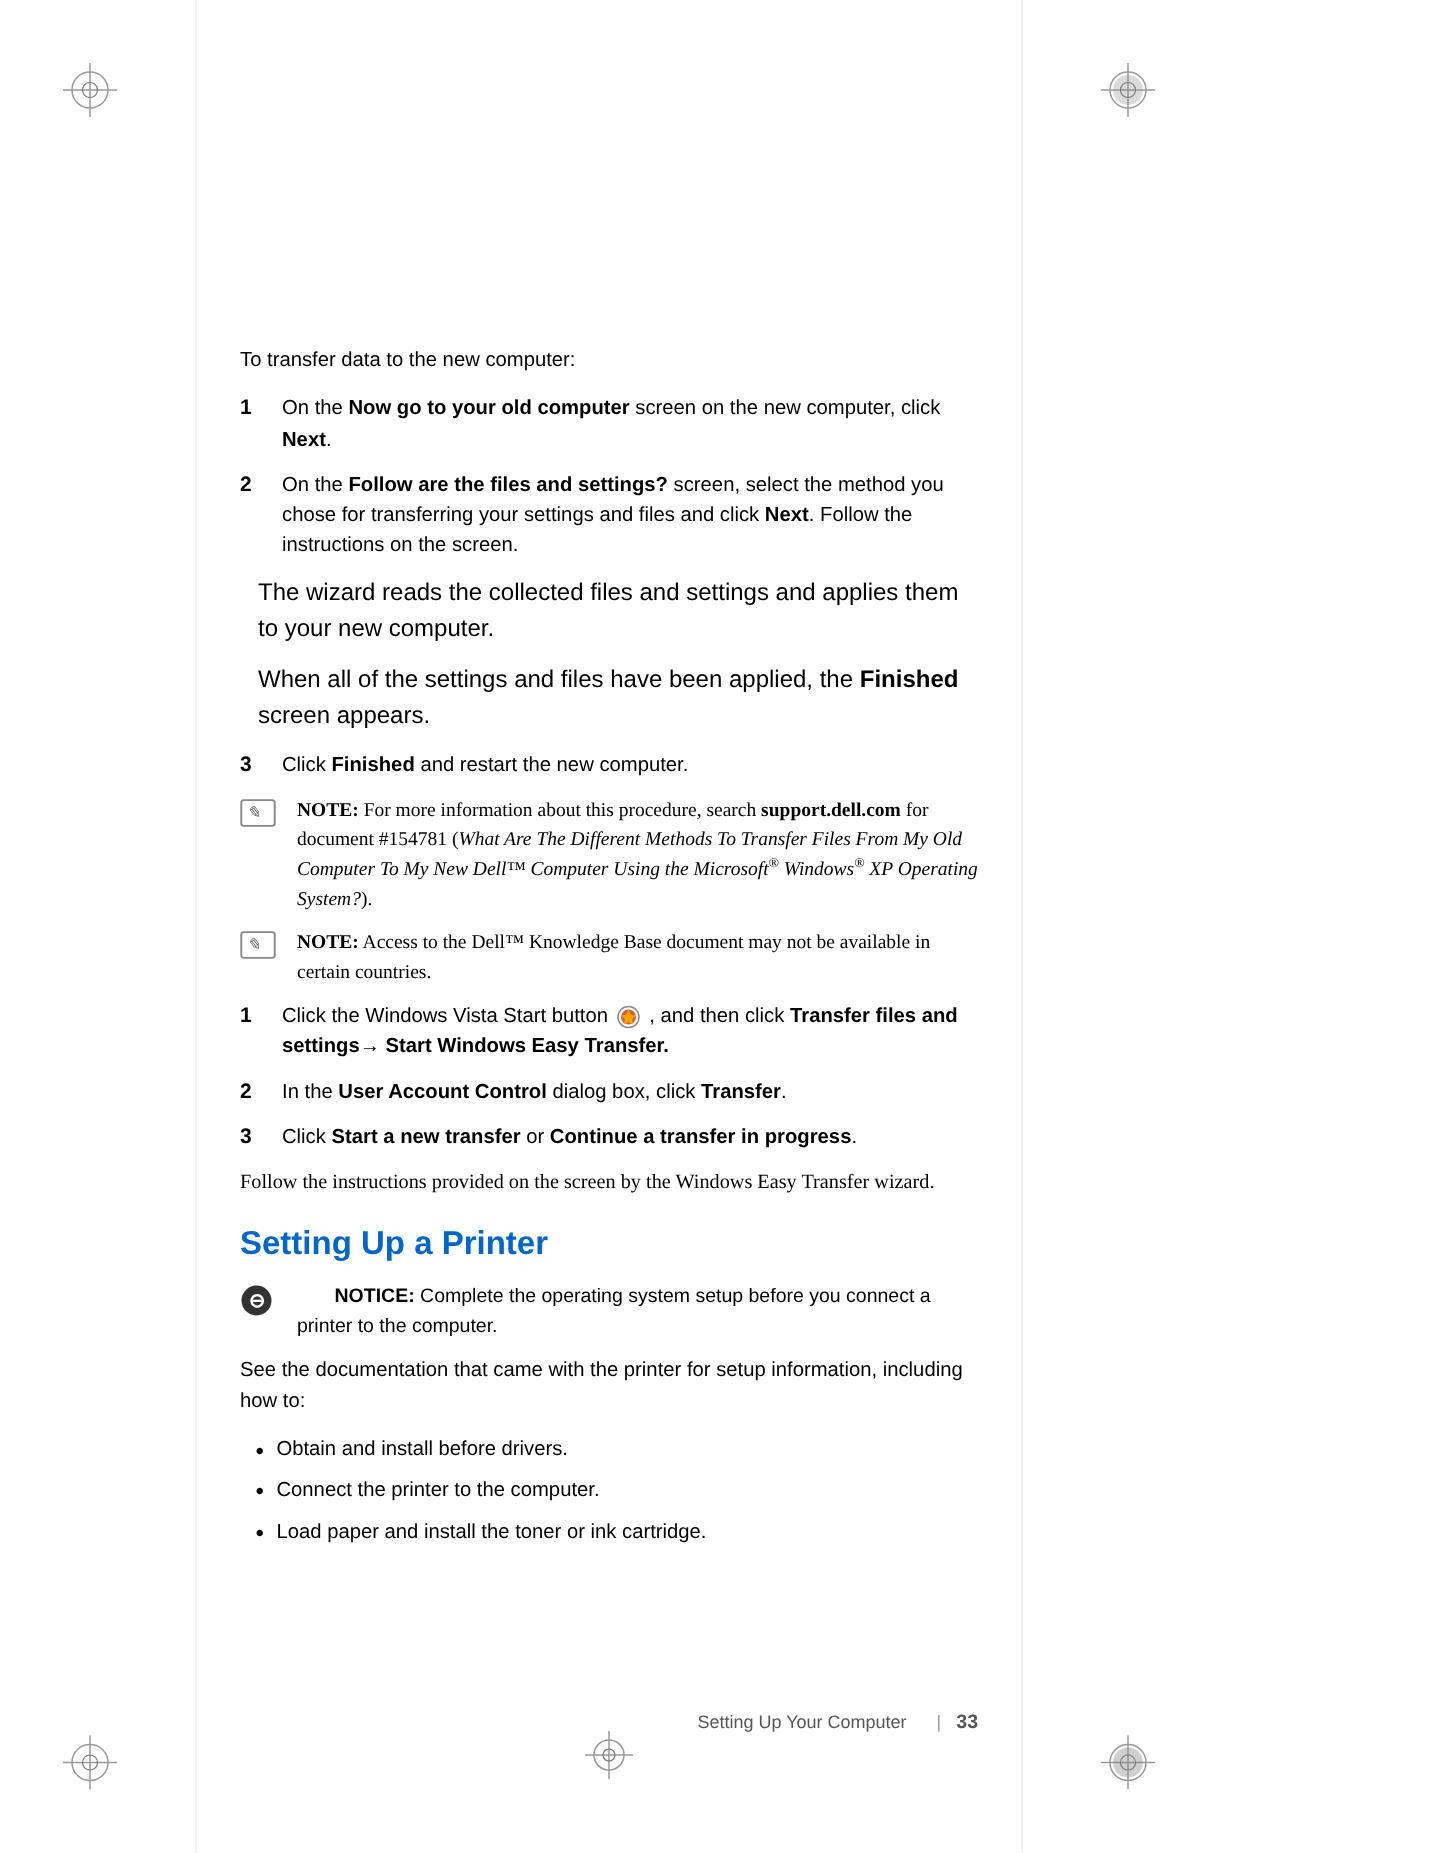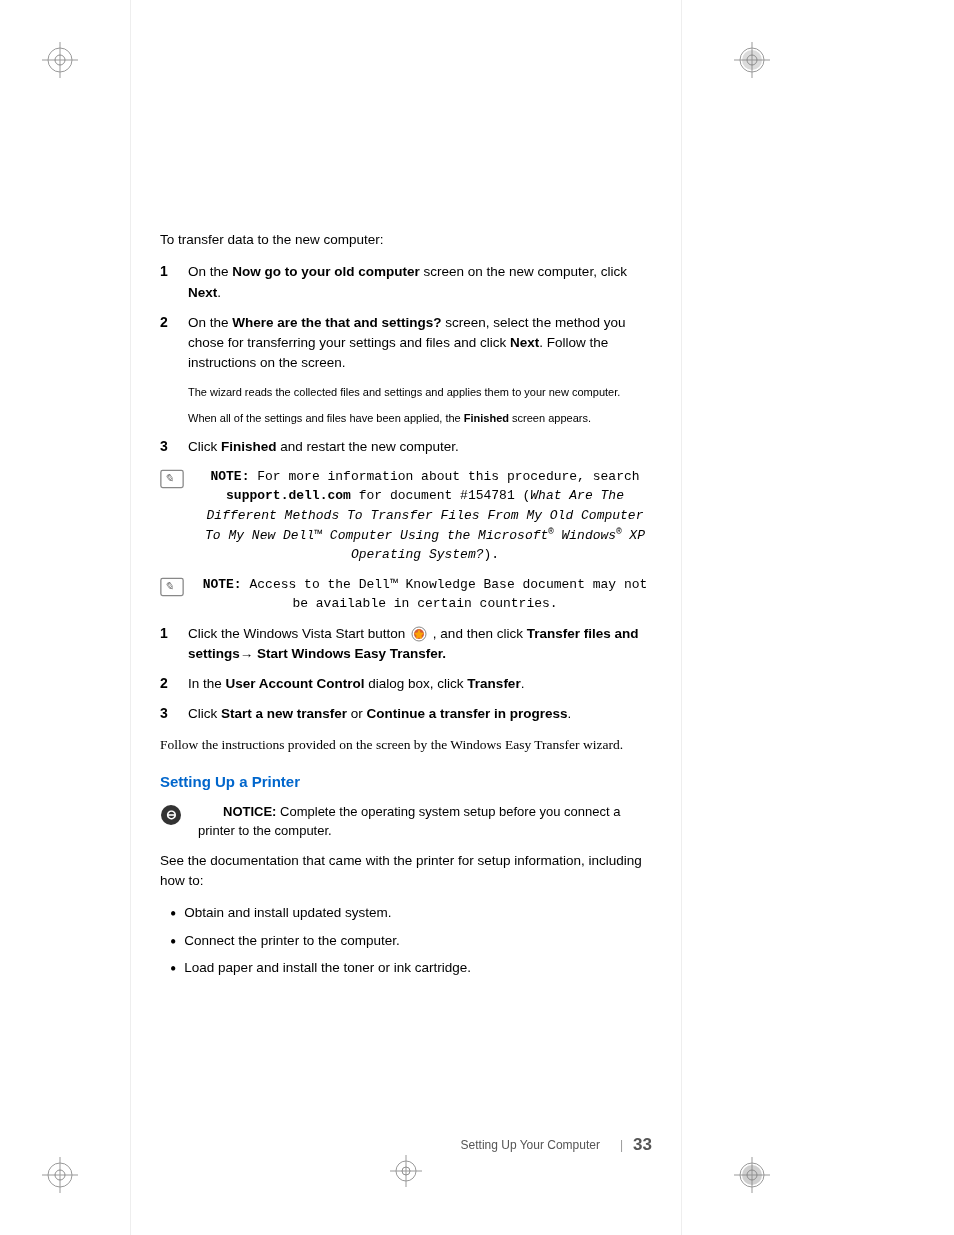--- a/index.html
+++ b/index.html
@@ -80,23 +80,23 @@
 
     .intro-text {
       font-family: Arial, sans-serif;
       font-size: 13.5px;
       margin-bottom: 12px;
       line-height: 1.5;
     }
 
     .extra-para {
       font-family: Arial, sans-serif;
-      font-size: 11px;
+      font-size: 16px;
       margin-bottom: 10px;
-      margin-left: 28px;
+      margin-left: 12px;
       line-height: 1.5;
     }
 
     .note-box {
       display: flex;
       align-items: flex-start;
       margin-bottom: 10px;
       margin-top: 5px;
     }
 
@@ -105,24 +105,23 @@
       margin-right: 6px;
       margin-top: 2px;
     }
 
     .note-icon svg {
       width: 24px;
       height: 20px;
     }
 
     .note-text {
-      font-family: Liberation Mono, monospace;
+      font-family: Liberation Serif, serif;
       font-size: 13px;
       line-height: 1.5;
-      text-align: center;
     }
 
     .note-text b {
       font-weight: bold;
     }
 
     .note-text i {
       font-style: italic;
     }
 
@@ -159,21 +158,21 @@
       font-family: Arial, sans-serif;
       font-weight: bold;
       font-size: 14px;
       margin-bottom: 8px;
       margin-top: 5px;
     }
 
     .section-title {
       font-family: Arial, sans-serif;
       font-weight: bold;
-      font-size: 15px;
+      font-size: 22px;
       color: #0066cc;
       margin-bottom: 12px;
       margin-top: 18px;
       border-bottom: none;
     }
 
     .bullet-list {
       list-style: none;
       margin-left: 10px;
       margin-top: 6px;
@@ -229,21 +228,21 @@
       margin-right: 20px;
     }
 
     .footer-pipe {
       margin-right: 10px;
       color: #999;
     }
 
     .footer-page {
       font-weight: bold;
-      font-size: 17px;
+      font-size: 13px;
     }
 
     sup {
       font-size: 9px;
       vertical-align: super;
     }
   </style>
 </head>
 <body>
 
@@ -304,21 +303,21 @@
 
     <p class="intro-text">To transfer data to the new computer:</p>
 
     <div class="numbered-item">
       <span class="item-number">1</span>
       <span class="item-text">On the <b>Now go to your old computer</b> screen on the new computer, click <b>Next</b>.</span>
     </div>
 
     <div class="numbered-item">
       <span class="item-number">2</span>
-      <span class="item-text">On the <b>Where are the that and settings?</b> screen, select the method you chose for transferring your settings and files and click <b>Next</b>. Follow the instructions on the screen.</span>
+      <span class="item-text">On the <b>Follow are the files and settings?</b> screen, select the method you chose for transferring your settings and files and click <b>Next</b>. Follow the instructions on the screen.</span>
     </div>
 
     <p class="extra-para">The wizard reads the collected files and settings and applies them to your new computer.</p>
 
     <p class="extra-para">When all of the settings and files have been applied, the <b>Finished</b> screen appears.</p>
 
     <div class="numbered-item">
       <span class="item-number">3</span>
       <span class="item-text">Click <b>Finished</b> and restart the new computer.</span>
     </div>
@@ -387,21 +386,21 @@
       <div class="notice-text">
         <b>NOTICE:</b> Complete the operating system setup before you connect a printer to the computer.
       </div>
     </div>
 
     <p class="intro-text">See the documentation that came with the printer for setup information, including how to:</p>
 
     <ul class="bullet-list">
       <li class="bullet-item">
         <span class="bullet-dot">•</span>
-        <span class="bullet-text">Obtain and install updated system.</span>
+        <span class="bullet-text">Obtain and install before drivers.</span>
       </li>
       <li class="bullet-item">
         <span class="bullet-dot">•</span>
         <span class="bullet-text">Connect the printer to the computer.</span>
       </li>
       <li class="bullet-item">
         <span class="bullet-dot">•</span>
         <span class="bullet-text">Load paper and install the toner or ink cartridge.</span>
       </li>
     </ul>

